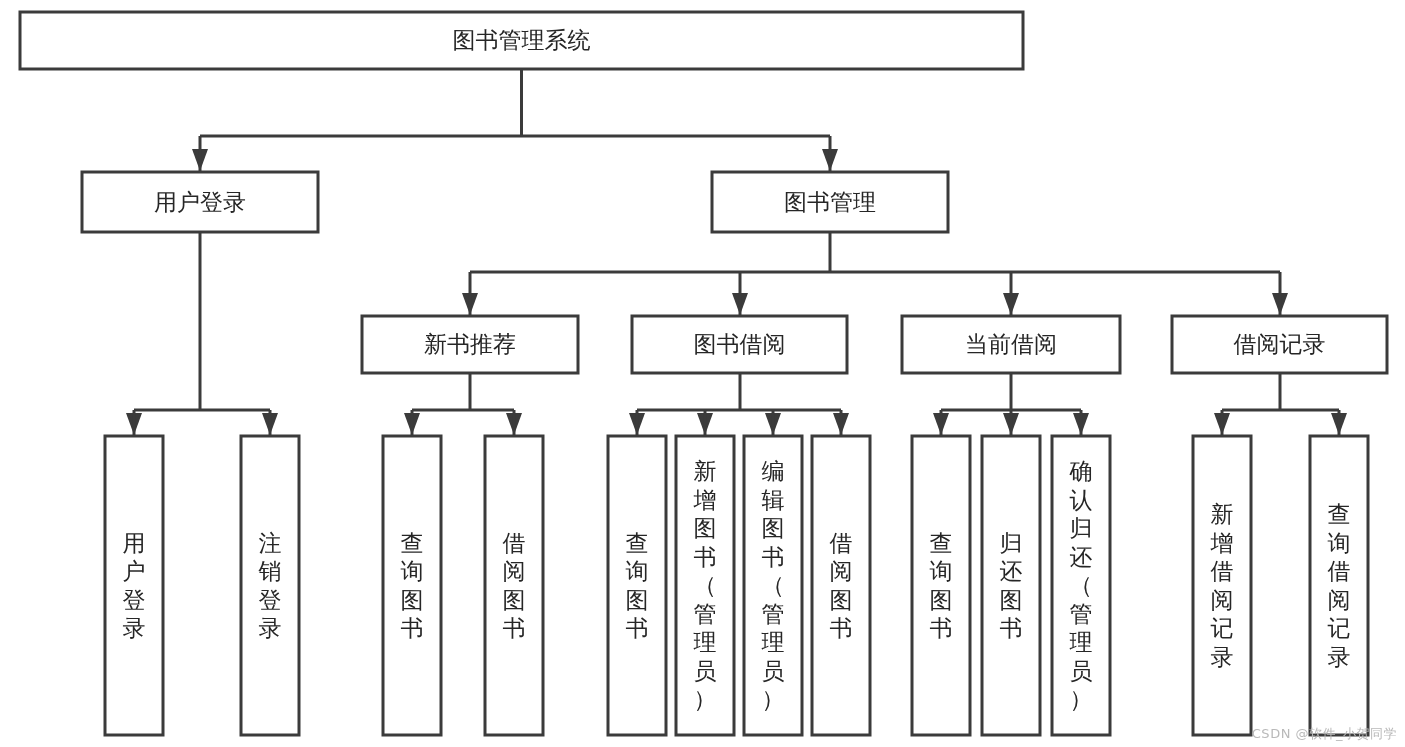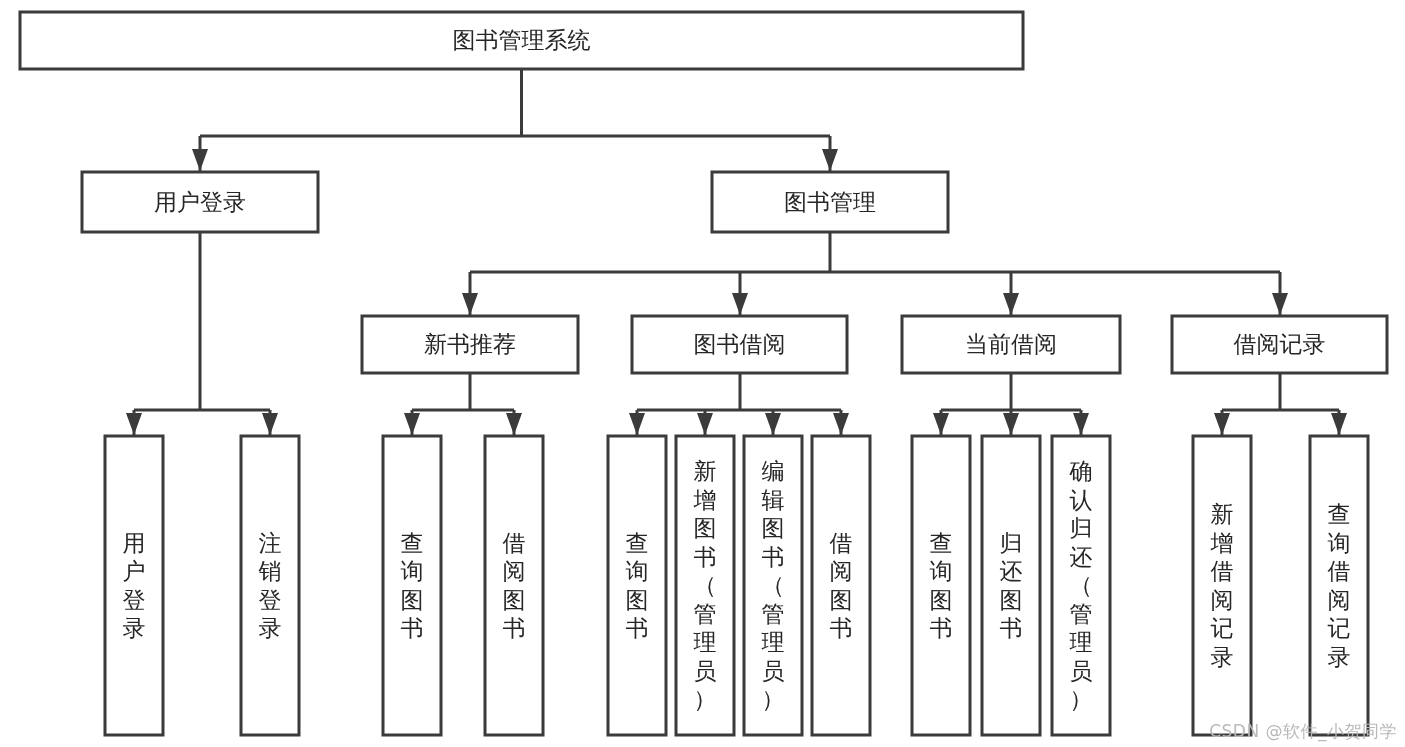--- a/index.html
+++ b/index.html
@@ -11,21 +11,21 @@
   .leaf-box{fill:#ffffff;stroke:#3b3b3b;stroke-width:3;}
   .conn{stroke:#3b3b3b;stroke-width:3;fill:none;stroke-linecap:butt;}
   .arrowhead{fill:#3b3b3b;stroke:none;}
   .node-label{font-family:"DejaVu Sans","Liberation Sans",sans-serif;
               font-size:23px;fill:#262626;text-anchor:middle;
               dominant-baseline:middle;}
   .leaf-label{font-family:"DejaVu Sans","Liberation Sans",sans-serif;
               font-size:23px;fill:#262626;}
   .watermark{position:absolute;right:8px;bottom:4px;
              font-family:"DejaVu Sans","Liberation Sans",sans-serif;
-             font-size:17px;color:#b9b9b9;white-space:nowrap;
+             font-size:13px;color:#b9b9b9;white-space:nowrap;
              letter-spacing:0.5px;}
 </style>
 </head>
 <body>
 
 <div id="stage">
   <svg id="tree-svg" viewBox="0 0 1405 747" xmlns="http://www.w3.org/2000/svg">
       <polygon points="1331,413 1347,413 1339,435" class="arrowhead"></polygon>
       <line x1="1339" y1="410" x2="1339" y2="435" class="conn"></line>
       <polygon points="1214,413 1230,413 1222,435" class="arrowhead"></polygon>

